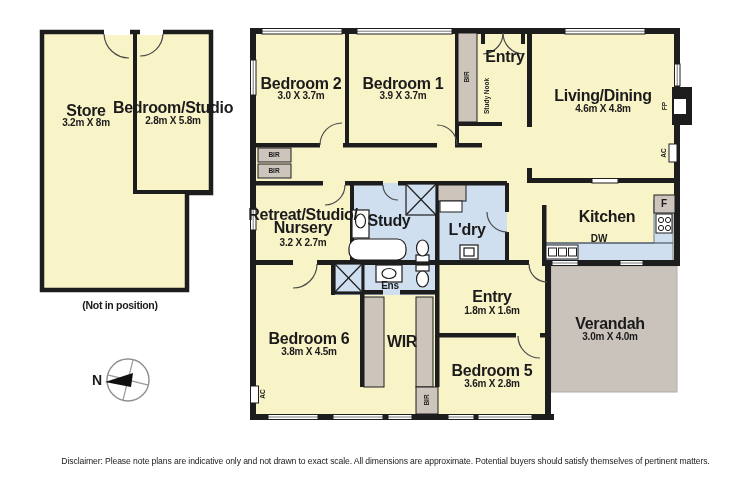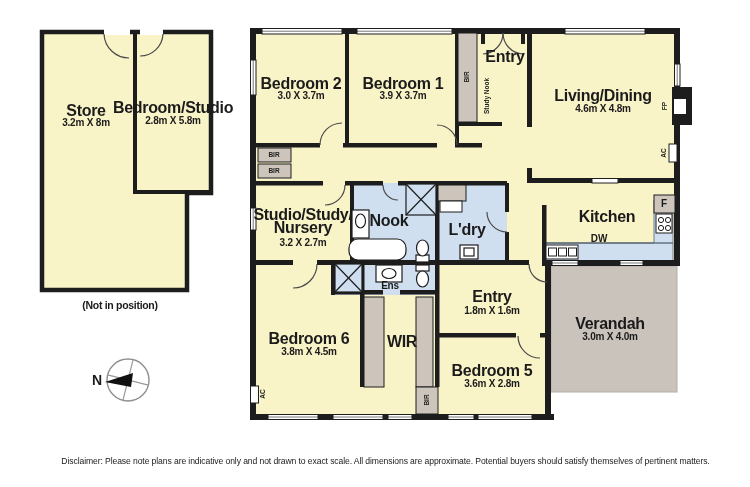--- a/index.html
+++ b/index.html
@@ -224,25 +224,25 @@
   <div class="lbl" style="left:505px;top:57px">Entry</div>
 
   <div class="lbl" style="left:603px;top:96px">Living/Dining</div>
   <div class="lbl dim" style="left:603px;top:109px">4.6m X 4.8m</div>
   <div class="lbl vert" style="left:665px;top:106px">FP</div>
   <div class="lbl vert" style="left:664px;top:153px">AC</div>
 
   <div class="lbl tiny" style="left:274px;top:155px">BIR</div>
   <div class="lbl tiny" style="left:274px;top:171px">BIR</div>
 
-  <div class="lbl" style="left:303px;top:215px">Studio/Study/</div>
+  <div class="lbl" style="left:303px;top:215px">Retreat/Studio/</div>
   <div class="lbl" style="left:303px;top:228px">Nursery</div>
   <div class="lbl dim" style="left:303px;top:243px">3.2 X 2.7m</div>
 
-  <div class="lbl" style="left:389px;top:221px">Nook</div>
+  <div class="lbl" style="left:389px;top:221px">Study</div>
   <div class="lbl" style="left:467px;top:230px">L'dry</div>
 
   <div class="lbl" style="left:607px;top:217px">Kitchen</div>
   <div class="lbl dim" style="left:599px;top:239px">DW</div>
   <div class="lbl dim" style="left:664px;top:204px">F</div>
 
   <div class="lbl dim" style="left:390px;top:286px">Ens</div>
 
   <div class="lbl" style="left:309px;top:339px">Bedroom 6</div>
   <div class="lbl dim" style="left:309px;top:352px">3.8m X 4.5m</div>

